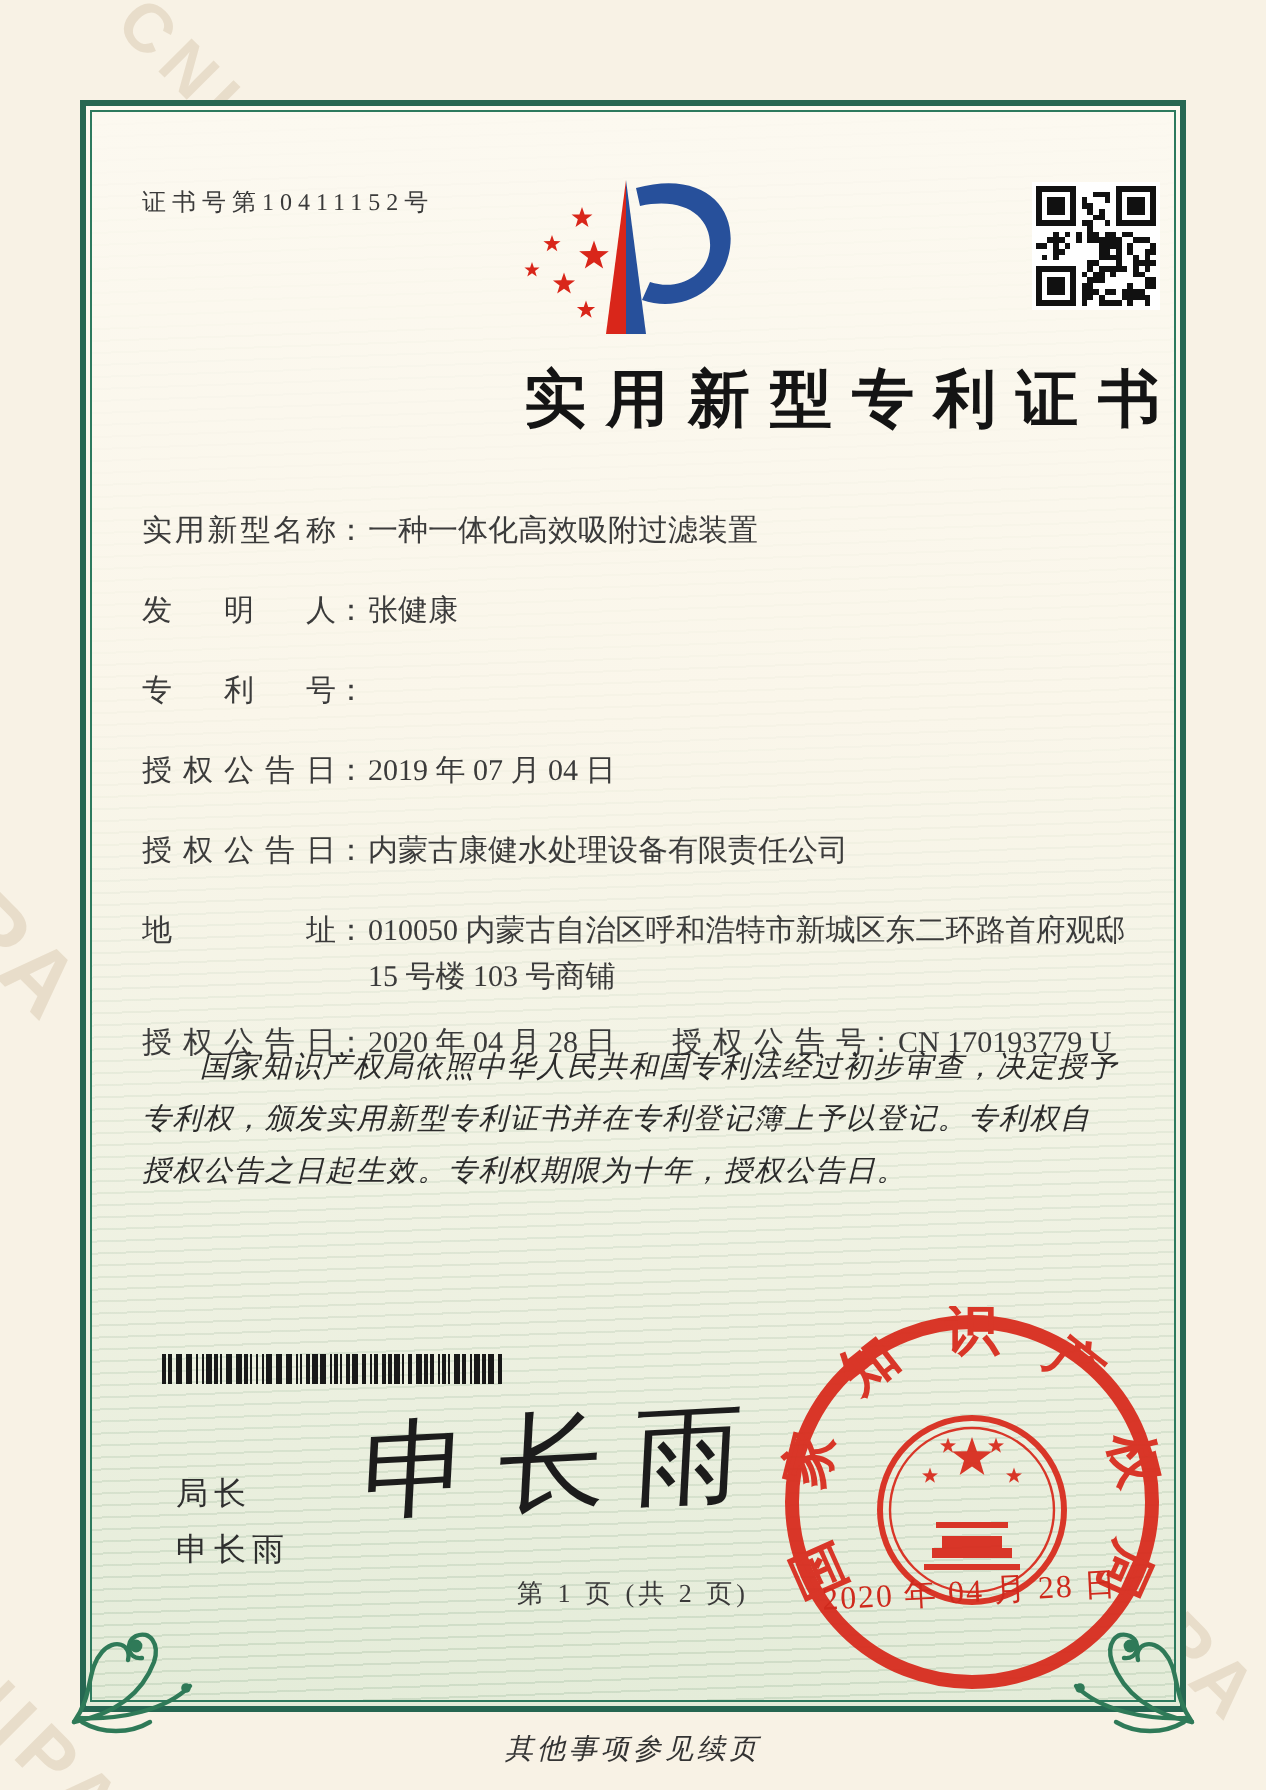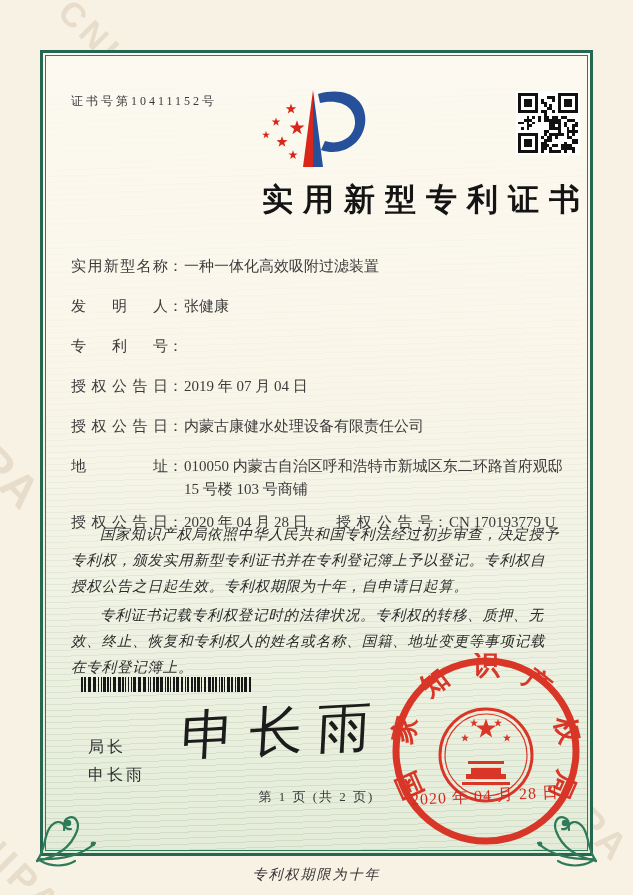--- a/index.html
+++ b/index.html
@@ -307,22 +307,21 @@
       </span>
       <span class="gpair2">
         <span class="flabel">授权公告号</span>
           <span class="fcolon">：</span>
         <span>CN 170193779 U</span>
       </span>
     </div>
   </div>
 
   <div class="bodytext">
-    <p>国家知识产权局依照中华人民共和国专利法经过初步审查，决定授予专利权，颁发实用新型专利证书并在专利登记簿上予以登记。专利权自授权公告之日起生效。专利权期限为十年，自申请日起算。</p>
-    <p>专利证书记载专利权登记时的法律状况。专利权的转移、质押、无效、终止、恢复和专利权人的姓名或名称、国籍、地址变更等事项记载在专利登记簿上。</p>
+    <p>国家知识产权局依照中华人民共和国专利法经过初步审查，决定授予专利权，颁发实用新型专利证书并在专利登记簿上予以登记。专利权自授权公告之日起生效。专利权期限为十年，授权公告日。</p>
   </div>
 
   <div class="barcode"><span style="width:2px;margin-right:1px"></span><span style="width:2px;margin-right:2px"></span><span style="width:3px;margin-right:2px"></span><span style="width:3px;margin-right:2px"></span><span style="width:1px;margin-right:2px"></span><span style="width:1px;margin-right:1px"></span><span style="width:3px;margin-right:1px"></span><span style="width:2px;margin-right:1px"></span><span style="width:1px;margin-right:2px"></span><span style="width:3px;margin-right:2px"></span><span style="width:3px;margin-right:1px"></span><span style="width:2px;margin-right:1px"></span><span style="width:1px;margin-right:2px"></span><span style="width:1px;margin-right:2px"></span><span style="width:1px;margin-right:1px"></span><span style="width:3px;margin-right:2px"></span><span style="width:3px;margin-right:2px"></span><span style="width:3px;margin-right:2px"></span><span style="width:1px;margin-right:1px"></span><span style="width:1px;margin-right:2px"></span><span style="width:2px;margin-right:1px"></span><span style="width:3px;margin-right:1px"></span><span style="width:3px;margin-right:2px"></span><span style="width:1px;margin-right:1px"></span><span style="width:2px;margin-right:1px"></span><span style="width:1px;margin-right:2px"></span><span style="width:2px;margin-right:1px"></span><span style="width:3px;margin-right:2px"></span><span style="width:2px;margin-right:2px"></span><span style="width:1px;margin-right:1px"></span><span style="width:2px;margin-right:2px"></span><span style="width:2px;margin-right:1px"></span><span style="width:2px;margin-right:1px"></span><span style="width:3px;margin-right:1px"></span><span style="width:1px;margin-right:2px"></span><span style="width:2px;margin-right:2px"></span><span style="width:3px;margin-right:1px"></span><span style="width:2px;margin-right:1px"></span><span style="width:2px;margin-right:2px"></span><span style="width:1px;margin-right:1px"></span><span style="width:2px;margin-right:1px"></span><span style="width:1px;margin-right:2px"></span><span style="width:3px;margin-right:1px"></span><span style="width:2px;margin-right:2px"></span><span style="width:1px;margin-right:1px"></span><span style="width:3px;margin-right:1px"></span><span style="width:2px;margin-right:1px"></span><span style="width:3px;margin-right:2px"></span><span style="width:2px;margin-right:1px"></span></div>
 
   <div class="sig-role">局长</div>
   <div class="sig-name">申长雨</div>
   <div class="sig-script">申长雨</div>
 
   <svg class="seal" viewBox="0 0 196 196">
     <circle cx="98" cy="98" r="90" fill="none" stroke="#d8291b" stroke-width="7"></circle>
@@ -346,13 +345,13 @@
       <path d="M78,126 h40 v-5 h-5 v-6 h-30 v6 h-5 z"></path>
       <rect x="74" y="129" width="48" height="3"></rect>
       <rect x="80" y="108" width="36" height="3"></rect>
     </g>
   </svg>
   <div class="seal-date">2020 年 04 月 28 日</div>
 
   <div class="page-num">第 1 页 (共 2 页)</div>
 </div>
 
-<div class="foot-note">专利权期限为十年</div>
+<div class="foot-note">其他事项参见续页</div>
 
 </body></html>

